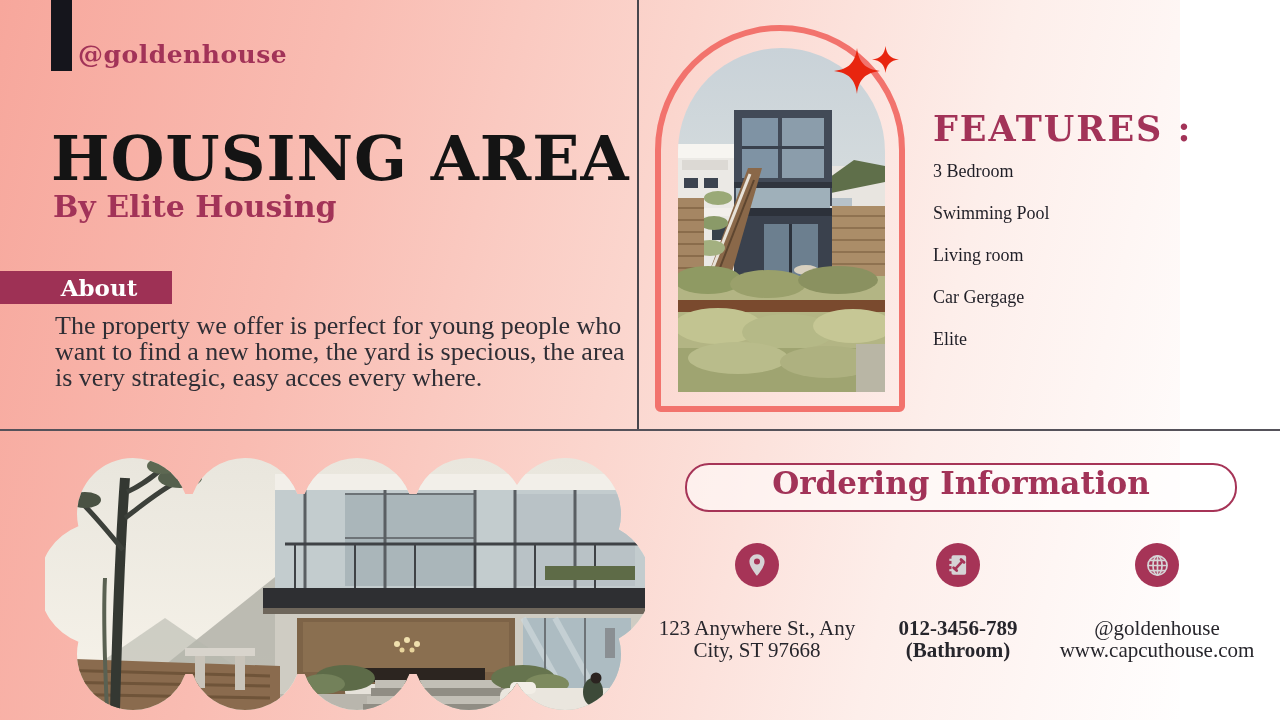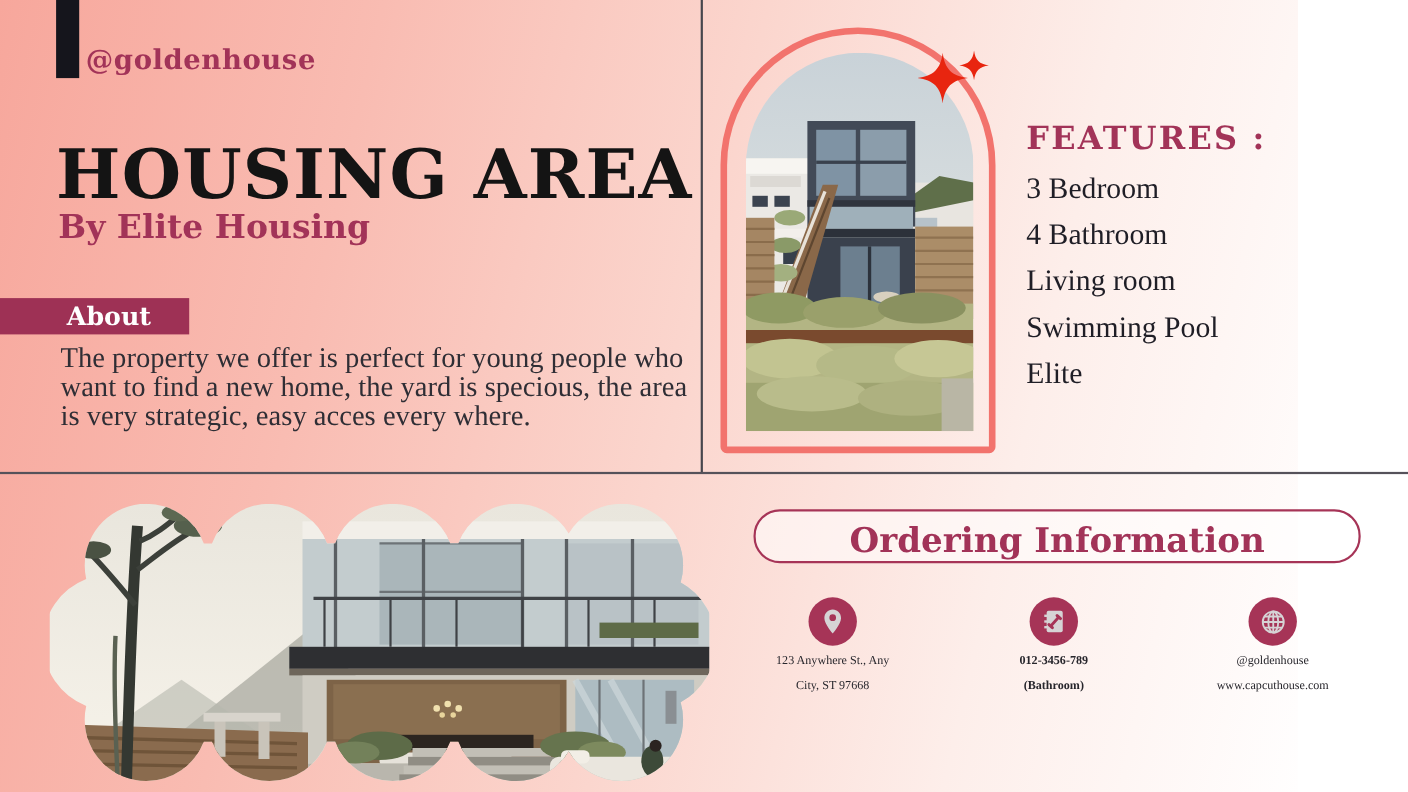--- a/index.html
+++ b/index.html
@@ -38,35 +38,35 @@
                  border:6px solid #f2736d; border-radius:131px 131px 6px 6px; }
   .arch-photo { left:678px; top:48px; width:207px; height:344px;
                 border-radius:104px 104px 0 0; overflow:hidden; }
   .arch-photo svg { display:block; }
 
   .sparkle-big { left:834px; top:48px; width:46px; height:46px; }
   .sparkle-small { left:872px; top:46px; width:27px; height:27px; }
 
   
   .features-heading { left:933px; top:108px; font-family:"DejaVu Serif",serif; font-weight:bold;
-                      font-size:29px; color:#a23358; letter-spacing:2px; white-space:nowrap; }
+                      font-size:35px; color:#a23358; letter-spacing:2px; white-space:nowrap; }
   .features-list { left:933px; top:152px; list-style:none; }
-  .features-list li { font-size:27px; color:#1f1e26; height:42px; line-height:38px; }
+  .features-list li { font-size:18px; color:#1f1e26; height:42px; line-height:38px; }
 
   
   .ordering-box { left:685px; top:463px; width:552px; height:49px;
                   border:2px solid #a63457; border-radius:24px;
                   background:rgba(255,255,255,.55);
-                  display:flex; align-items:flex-end; justify-content:center; }
+                  display:flex; align-items:flex-start; justify-content:center; }
   .ordering-box span { font-family:"DejaVu Serif",serif; font-weight:bold; font-size:31px; color:#a23358; }
 
   .contact-col { top:543px; width:200px; display:flex; flex-direction:column; align-items:center; }
   .contact-col .circle { width:44px; height:44px; border-radius:50%; background:#a63457;
                          display:flex; align-items:center; justify-content:center; }
-  .contact-col .lines { margin-top:4px; text-align:center; font-size:11px;
+  .contact-col .lines { margin-top:31px; text-align:center; font-size:21px;
                         line-height:21.5px; color:#27262c; white-space:nowrap; }
   .col-1 { left:657px; } .col-2 { left:858px;font-weight:bold; } .col-3 { left:1057px; }
 
   
   .blob-photo { left:45px; top:458px; width:600px; height:252px; }
 </style>
 </head>
 <body>
 
 <div class="frame">
@@ -159,23 +159,23 @@
   </div>
   <div class="abs sparkle-small">
     <svg width="27" height="27" viewBox="0 0 100 100">
       <path d="M50 0 C54 32 68 46 100 50 C68 54 54 68 50 100 C46 68 32 54 0 50 C32 46 46 32 50 0 Z" fill="#e8250f"></path>
     </svg>
   </div>
 
   <div class="abs features-heading">FEATURES :</div>
   <ul class="abs features-list">
     <li>3 Bedroom</li>
-    <li>4 Bathroom</li>
+    <li>Swimming Pool</li>
     <li>Living room</li>
-    <li>Swimming Pool</li>
+    <li>Car Gergage</li>
     <li>Elite</li>
   </ul>
 
   <div class="abs ordering-box">
     <span>Ordering Information</span>
   </div>
 
   <div class="abs contact-col col-1">
     <div class="circle">
       <svg width="26" height="26" viewBox="0 0 24 24">

